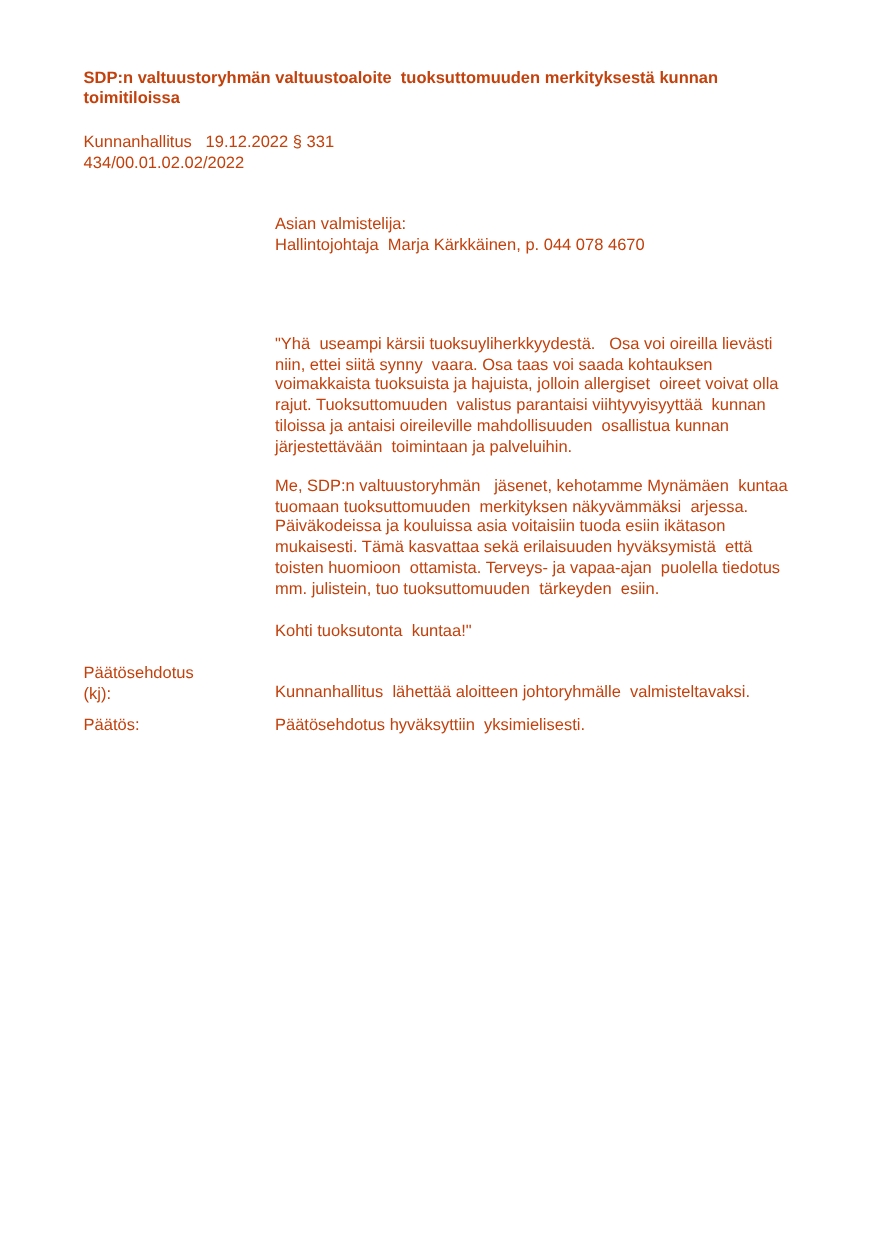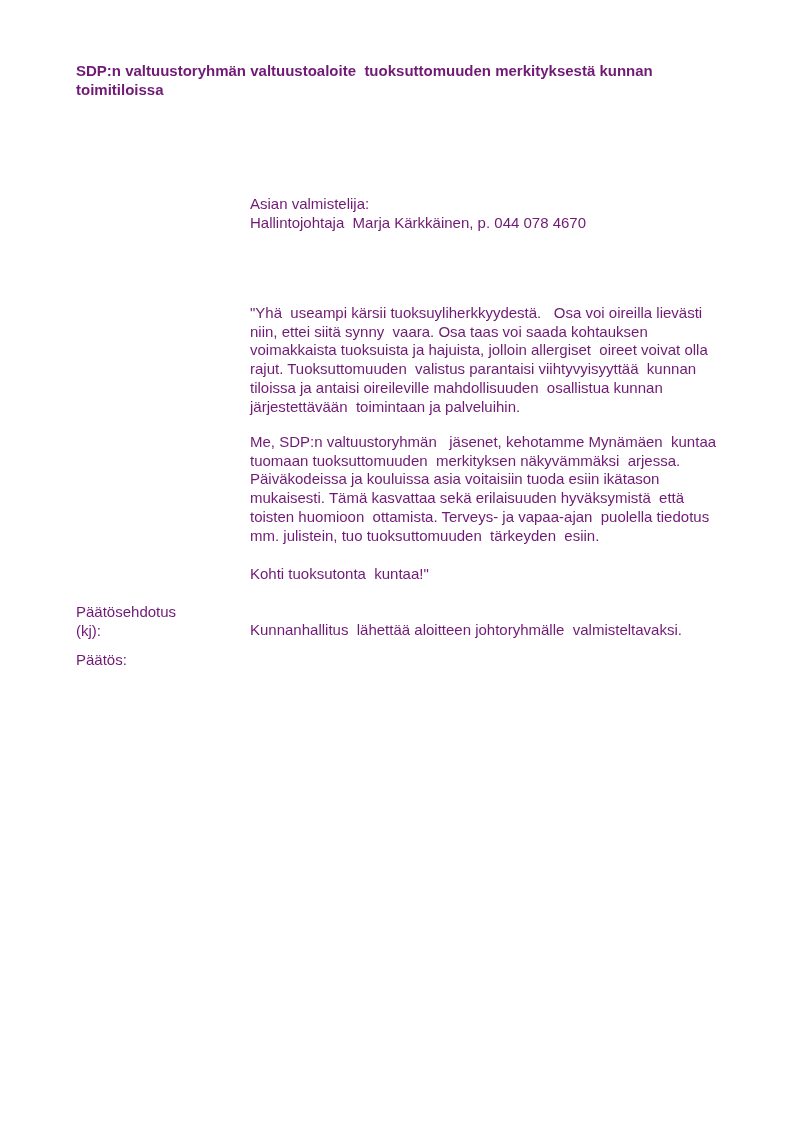--- a/index.html
+++ b/index.html
@@ -15,36 +15,38 @@
     background: #ffffff;
     overflow: hidden;
     font-family: "Liberation Sans", sans-serif;
     color: #000000;
   }
   .txt {
     position: absolute;
     font-size: 15px;
     line-height: 18.7px;
     white-space: pre-wrap;   
-    color: #701a75;
+    color: #c2410c;
   }
   .bold {
     font-weight: bold;
   }
   .label-col { left: 76px; }
   .body-col  { left: 250px; }
 </style>
 </head>
 <body>
 
 <div class="page">
 
   <div class="txt bold label-col" style="top:62px;">SDP:n valtuustoryhmän valtuustoaloite  tuoksuttomuuden merkityksestä kunnan
 toimitiloissa</div>
 
+  <div class="txt label-col" style="top:121px;">Kunnanhallitus   19.12.2022 § 331
+434/00.01.02.02/2022</div>
 
   <div class="txt body-col" style="top:195px;">Asian valmistelija:
 Hallintojohtaja  Marja Kärkkäinen, p. 044 078 4670</div>
 
 
   <div class="txt body-col" style="top:304px;">"Yhä  useampi kärsii tuoksuyliherkkyydestä.   Osa voi oireilla lievästi
 niin, ettei siitä synny  vaara. Osa taas voi saada kohtauksen
 voimakkaista tuoksuista ja hajuista, jolloin allergiset  oireet voivat olla
 rajut. Tuoksuttomuuden  valistus parantaisi viihtyvyisyyttää  kunnan
 tiloissa ja antaisi oireileville mahdollisuuden  osallistua kunnan
@@ -59,14 +61,15 @@
 
   <div class="txt body-col" style="top:565px;">Kohti tuoksutonta  kuntaa!"</div>
 
   <div class="txt body-col" style="top:621px;">Kunnanhallitus  lähettää aloitteen johtoryhmälle  valmisteltavaksi.</div>
 
   <div class="txt label-col" style="top:603px;">Päätösehdotus
 (kj):</div>
 
   <div class="txt label-col" style="top:651px;">Päätös:</div>
 
+  <div class="txt body-col" style="top:651px;">Päätösehdotus hyväksyttiin  yksimielisesti.</div>
 
 </div>
 
 </body></html>

